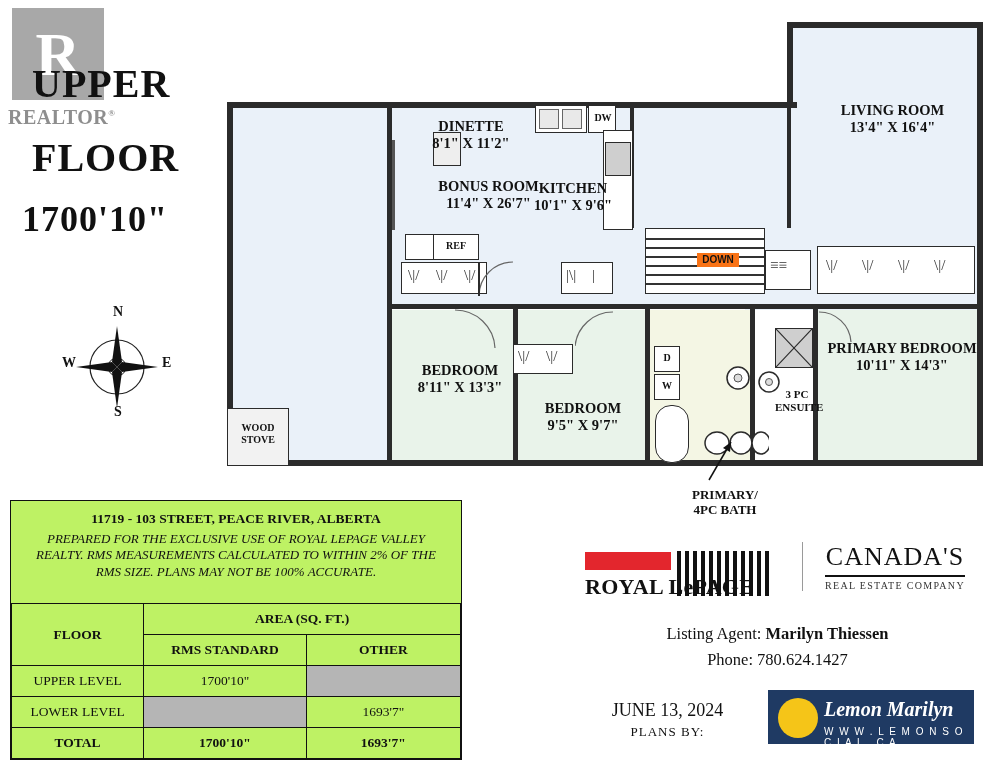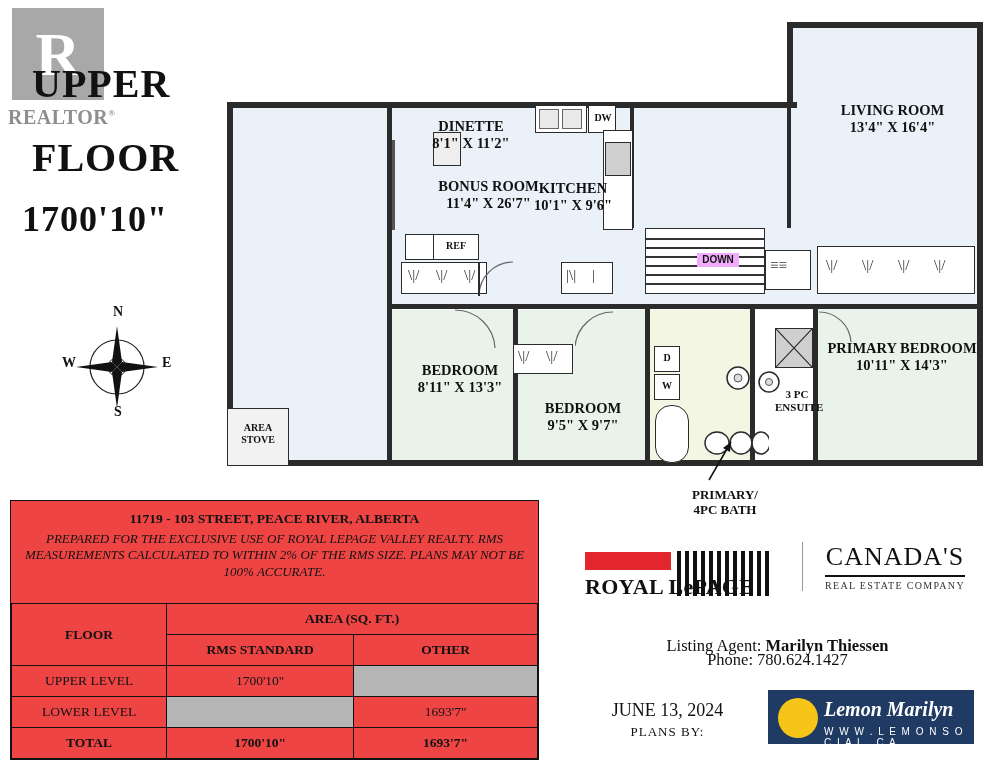--- a/index.html
+++ b/index.html
@@ -67,30 +67,30 @@
   .lbl-13 { font-size:13px; }
   .lbl-11 { font-size:11px; }
   .lbl-10 { font-size:10px; }
 
   .fixture { position:absolute; border:1.5px solid #2b2b2b; background:#ffffff; }
   .fixture-grey { position:absolute; border:1.5px solid #2b2b2b; background:#cfcfcf; }
   .thin { position:absolute; background:#555; }
 
   .stair-line { position:absolute; background:#333; height:1.5px; }
   #down-arrow {
-    position:absolute; background:#f0abfc; color:#111;
+    position:absolute; background:#f97316; color:#111;
     font-family:"Liberation Sans", sans-serif; font-weight:bold; font-size:10px;
     text-align:center; line-height:13px;
   }
 
   .closet-v { position:absolute; border:1.5px solid #2b2b2b; background:#fff; }
   .hanger { position:absolute; color:#333; font-size:15px; font-family:"Liberation Serif",serif; }
 
   
-  #info-box { position:absolute; left:10px; top:500px; width:529px; height:260px; border:1.5px solid #111; background:#ef4444; }
+  #info-box { position:absolute; left:10px; top:500px; width:452px; height:260px; border:1.5px solid #111; background:#bef264; }
   #info-head { padding:10px 12px 8px 12px; text-align:center; }
   #addr { font-family:"Liberation Serif", serif; font-weight:bold; font-size:13.5px; }
   #disclaimer { font-family:"Liberation Serif", serif; font-style:italic; font-size:13px; line-height:1.25; margin-top:4px; }
 
   #area-table { position:absolute; left:0; bottom:0; width:100%; border-collapse:collapse; font-family:"Liberation Serif", serif; }
   #area-table td, #area-table th { border:1.5px solid #111; text-align:center; font-size:13.5px; padding:7px 4px; font-weight:bold; }
   #area-table td.val { font-weight:normal; }
   #area-table td.shaded { background:#b5b5b5; }
   .col-floor { width:160px; }
   .col-rms { width:192px; }
@@ -102,21 +102,21 @@
   #rlp-bar-red { position:absolute; left:0; top:4px; width:86px; height:18px; background:#e3262d; }
   #rlp-stripes { position:absolute; left:92px; top:3px; width:96px; height:45px;
     background: repeating-linear-gradient(to right, #111 0px, #111 4px, #ffffff 4px, #ffffff 8px); }
   #rlp-text { position:absolute; left:0; top:26px; font-family:"Liberation Serif", serif;
     font-weight:bold; font-size:22px; letter-spacing:.3px; color:#111; }
   #canada-logo { position:absolute; left:232px; top:2px; width:175px; text-align:center; border-left:1.5px solid #9a9a9a; padding-left:10px; }
   #canada-1 { font-family:"Liberation Serif", serif; font-size:26px; letter-spacing:1px; color:#111; }
   #canada-2 { font-family:"Liberation Serif", serif; font-size:10px; letter-spacing:1.3px; color:#333; margin-top:1px; }
   #canada-rule { height:1.5px; background:#111; margin:3px 12px 3px 12px; }
   .brand-line { position:absolute; width:100%; text-align:center; font-family:"Liberation Serif", serif; font-size:16.5px; color:#111; }
-  #agent-line { top:96px; }
+  #agent-line { top:84px; }
   #agent-line b { font-weight:bold; }
   #phone-line { top:110px; }
   #date-line { position:absolute; left:10px; top:160px; width:175px; text-align:center; font-family:"Liberation Serif", serif; font-size:18px; font-weight:normal; }
   #plansby-line { position:absolute; left:10px; top:184px; width:175px; text-align:center; font-family:"Liberation Serif", serif; font-size:13px; letter-spacing:1px; }
   #lemon { position:absolute; left:196px; top:148px; width:210px; height:58px; background:#1f3a63; border:2px solid #ffffff; }
   #lemon-circle { position:absolute; left:10px; top:8px; width:40px; height:40px; border-radius:50%; background:#f5c518; }
   #lemon-name { position:absolute; left:56px; top:8px; font-family:"Liberation Serif", serif; font-style:italic; font-weight:bold; font-size:20px; color:#ffffff; }
   #lemon-url { position:absolute; left:56px; top:36px; font-family:"Liberation Sans", sans-serif; font-size:10px; letter-spacing:1.5px; color:#ffffff; }
 </style>
 </head>
@@ -178,21 +178,21 @@
     <div class="wall" style="left:308px; top:299px; width:5px; height:157px;"></div>
     <div class="wall" style="left:440px; top:299px; width:5px; height:157px;"></div>
     <div class="wall" style="left:545px; top:299px; width:5px; height:157px;"></div>
     <div class="wall" style="left:608px; top:299px; width:5px; height:157px;"></div>
     <div class="wall" style="left:425px; top:98px; width:4px; height:120px;"></div>
     <div class="wall" style="left:582px; top:98px; width:4px; height:120px;"></div>
     <div class="thin" style="left:187px; top:130px; width:3px; height:90px;"></div>
 
     <div class="fixture" style="left:22px; top:398px; width:62px; height:58px; background:#f2f2f2;"></div>
     <div class="label lbl-10" style="left:24px; top:412px; width:58px;">
-      <span>AREA</span><br>
+      <span>WOOD</span><br>
       <span>STOVE</span>
     </div>
 
     <div class="fixture" style="left:330px; top:95px; width:52px; height:28px;">
       <div class="thin" style="left:3px; top:3px; width:20px; height:20px; background:#e9e9e9; border:1px solid #666;"></div>
       <div class="thin" style="left:26px; top:3px; width:20px; height:20px; background:#e9e9e9; border:1px solid #666;"></div>
     </div>
     <div class="fixture" style="left:383px; top:95px; width:28px; height:28px;"></div>
     <div class="label lbl-10" style="left:384px; top:102px; width:28px;">DW</div>
     <div class="fixture" style="left:398px; top:120px; width:30px; height:100px;"></div>

